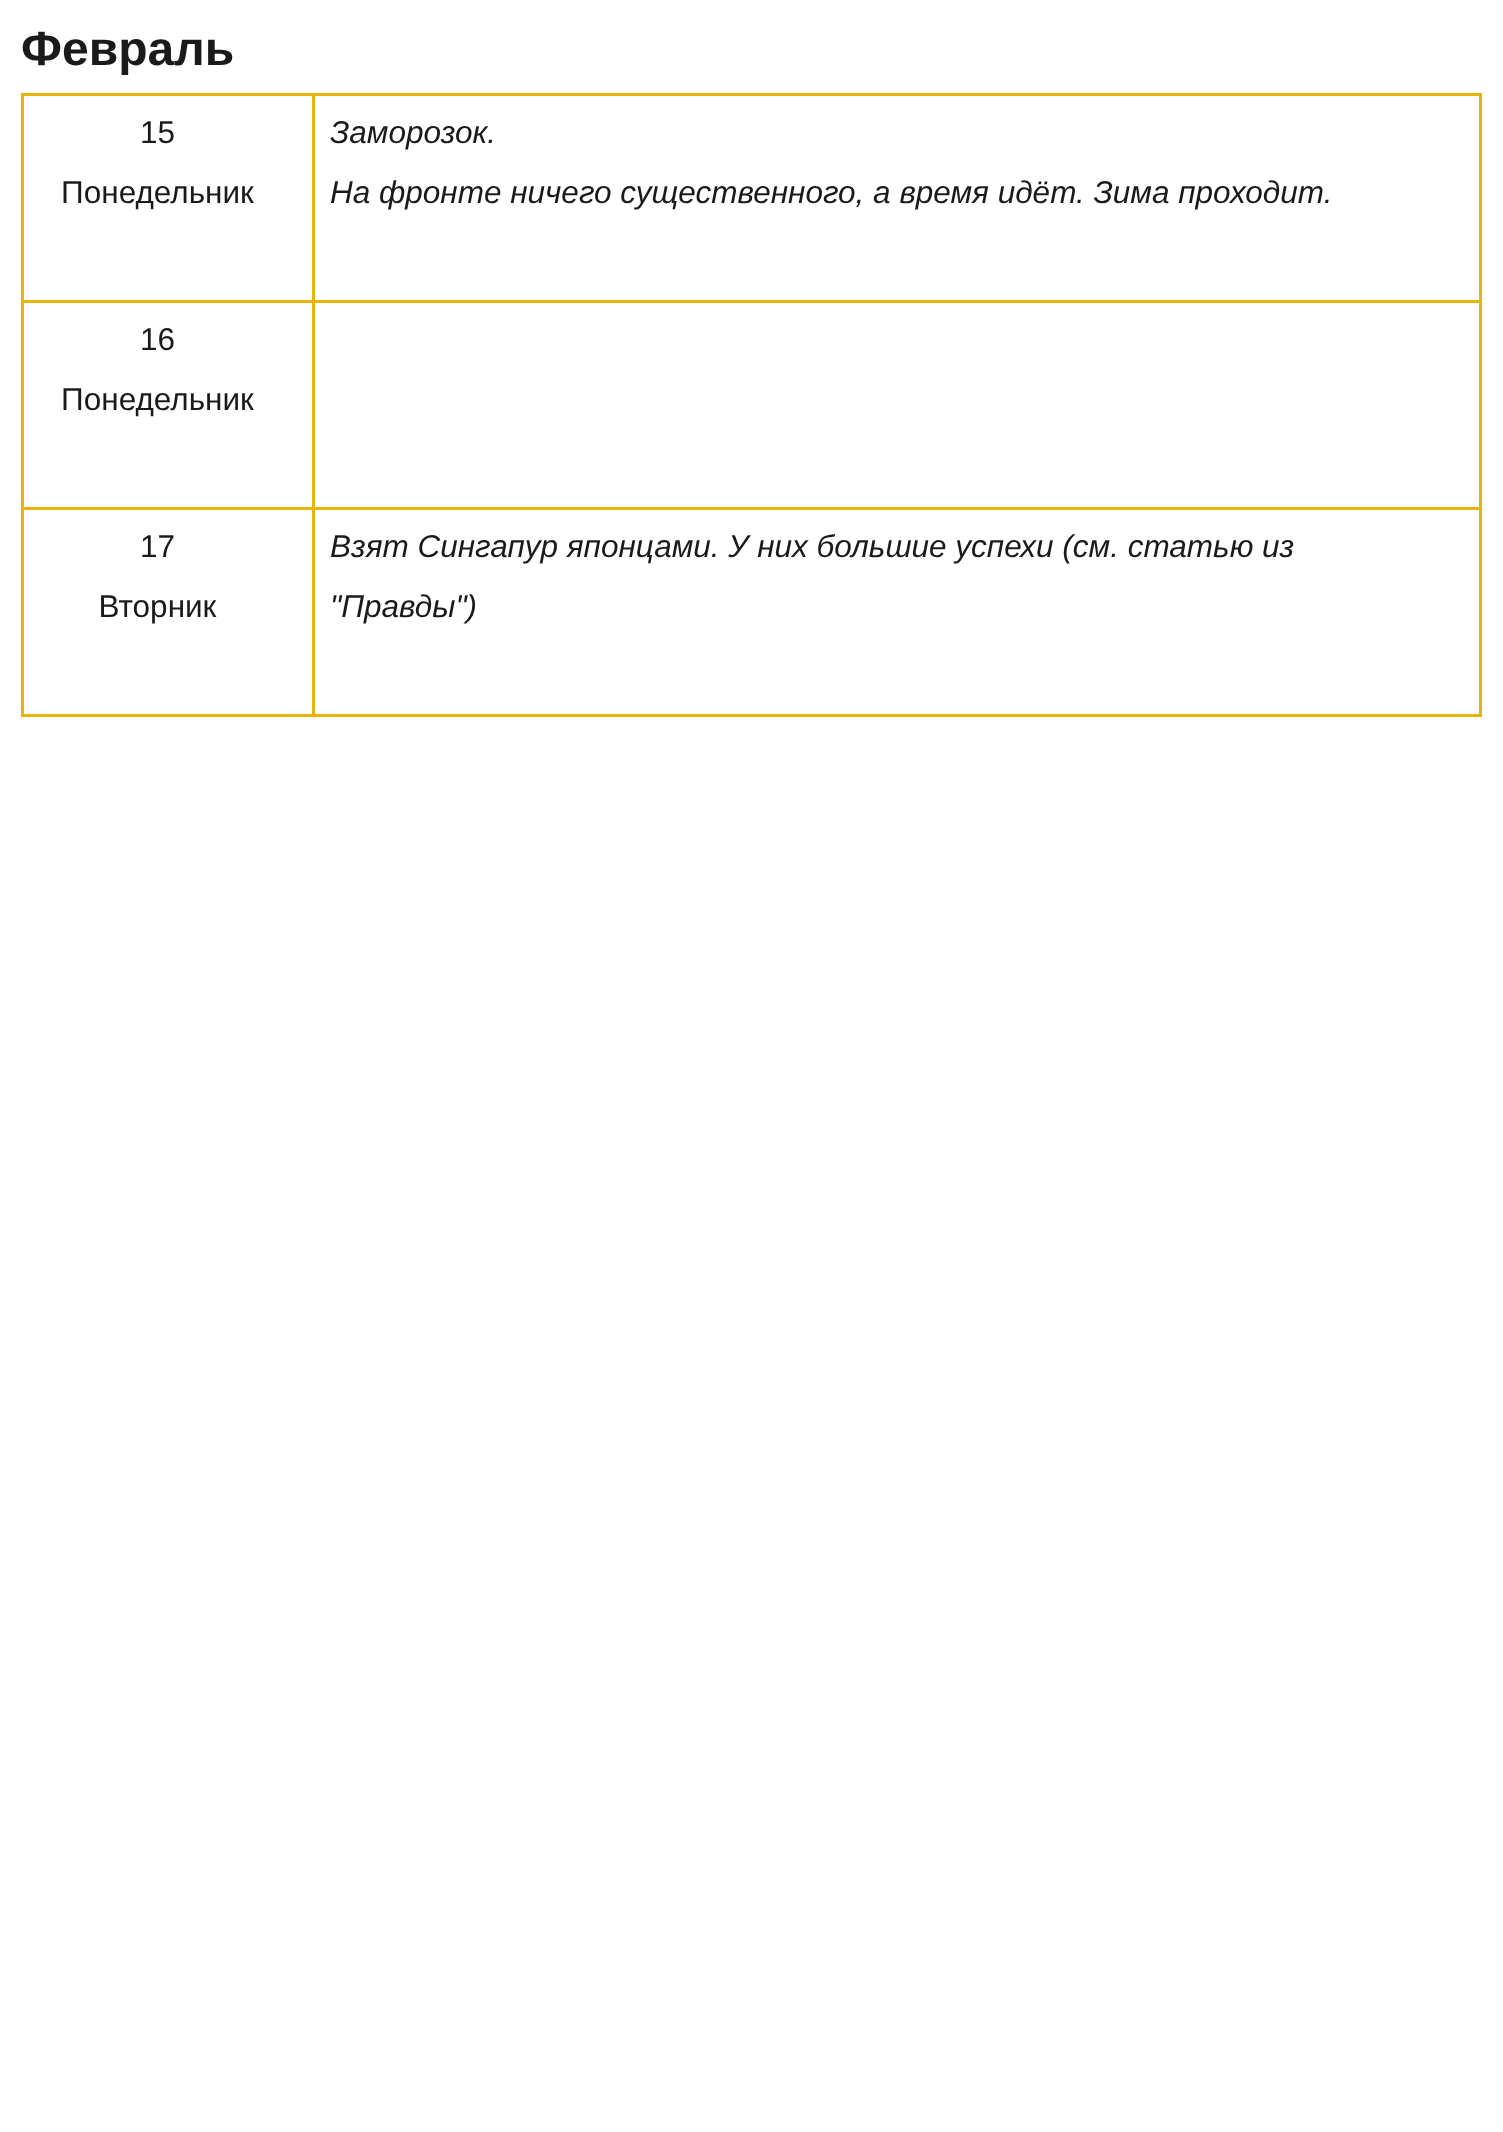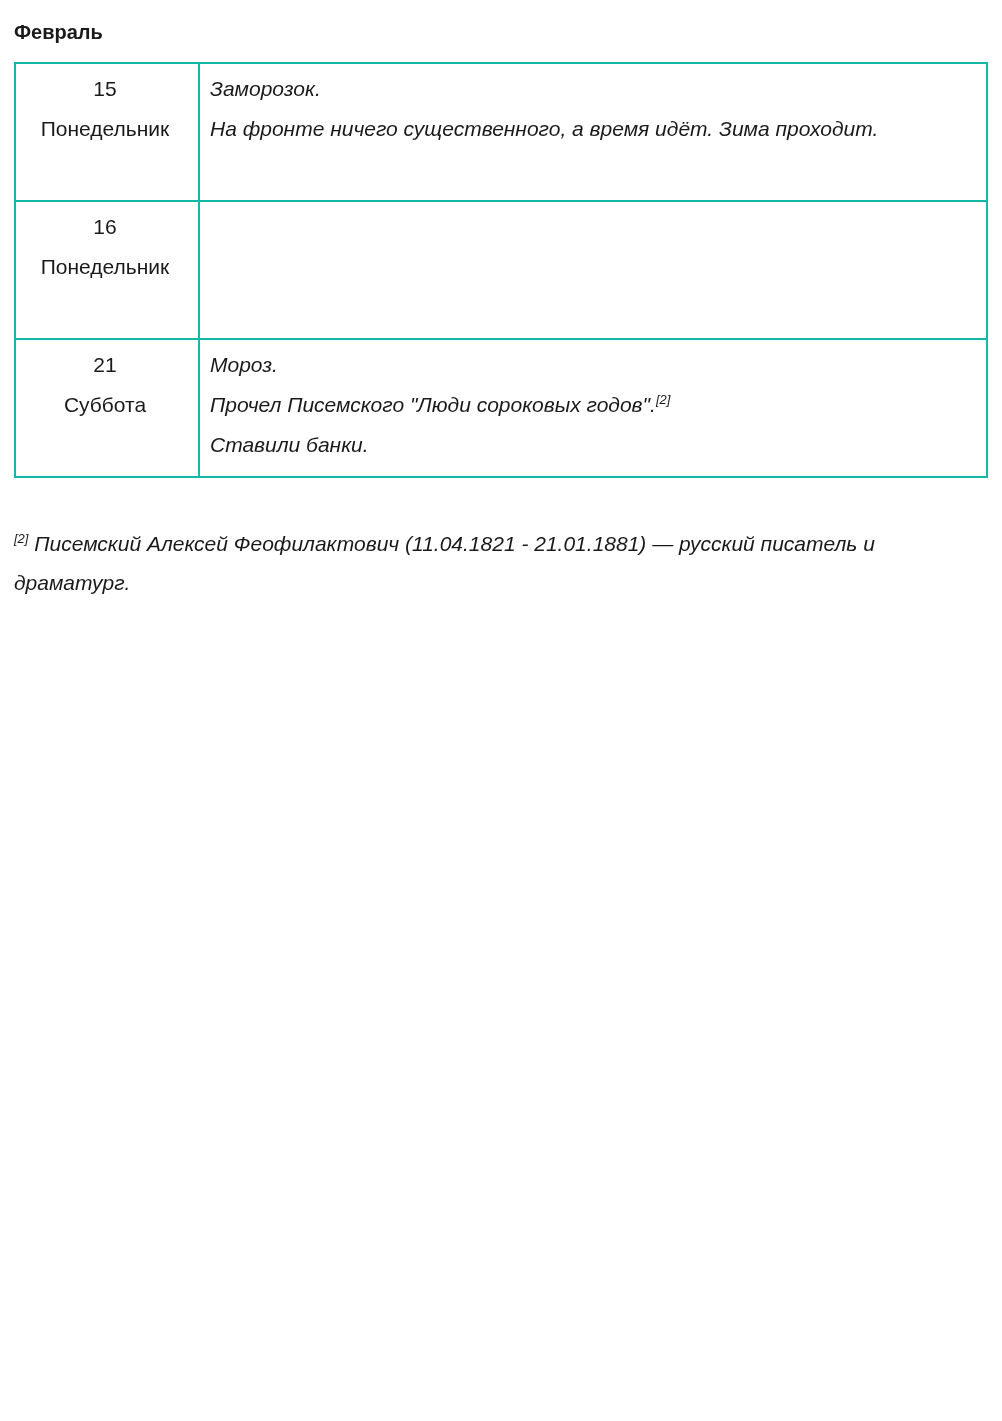--- a/index.html
+++ b/index.html
@@ -11,35 +11,35 @@
     width: 1002px;
     height: 1421px;
     font-family: "Liberation Sans", sans-serif;
     color: #1a1a1a;
     overflow: hidden;
   }
   .page {
     padding: 16px 14px 0 14px;
   }
   .doc-title {
-    font-size: 20px;
+    font-size: 32px;
     line-height: 28px;
     font-weight: bold;
     margin: 2px 0 16px 0;
   }
   table.diary {
     border-collapse: collapse;
     table-layout: fixed;
     width: 974px;
   }
   table.diary td {
-    border: 2px solid #14b8a6;
+    border: 2px solid #eab308;
     vertical-align: top;
     height: 131px;
-    padding: 5px 14px 0 10px;
+    padding: 5px 24px 0 10px;
     font-size: 21px;
     line-height: 40px;
     box-sizing: content-box;
   }
   td.date-cell {
     width: 158px;
     text-align: center;
   }
   td.entry-cell p {
     margin: 0;
@@ -82,28 +82,25 @@
         </tr>
         <tr>
           <td class="date-cell">
             <div>16</div>
             <div>Понедельник</div>
           </td>
           <td class="entry-cell"></td>
         </tr>
         <tr>
           <td class="date-cell">
-            <div>21</div>
-            <div>Суббота</div>
+            <div>17</div>
+            <div>Вторник</div>
           </td>
           <td class="entry-cell">
-            <p><span>Мороз.</span></p>
-            <p><span>Прочел Писемского "Люди сороковых годов".</span><sup class="fn">[2]</sup></p>
-            <p><span>Ставили банки.</span></p>
+            <p><span>Взят Сингапур японцами. У них большие успехи (см. статью из</span></p>
+            <p><span>"Правды")</span></p>
           </td>
         </tr>
       </tbody>
   </table>
 
-  <div class="footnote"><sup class="fn">[2]</sup><span> Писемский Алексей Феофилактович (11.04.1821 - 21.01.1881) — русский писатель и драматург.</span>
-  </div>
 
 </div>
 
 </body></html>

